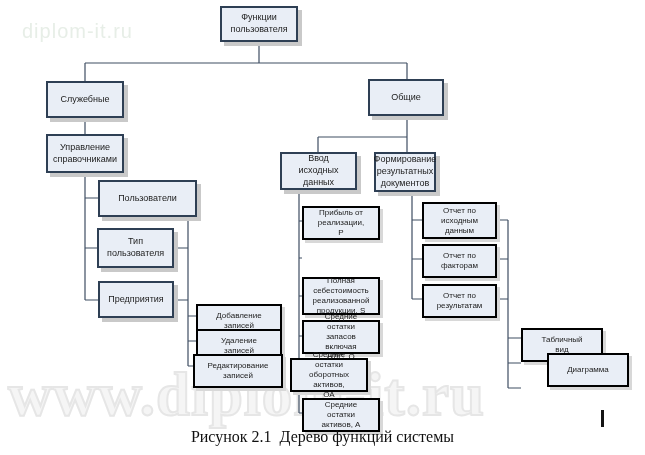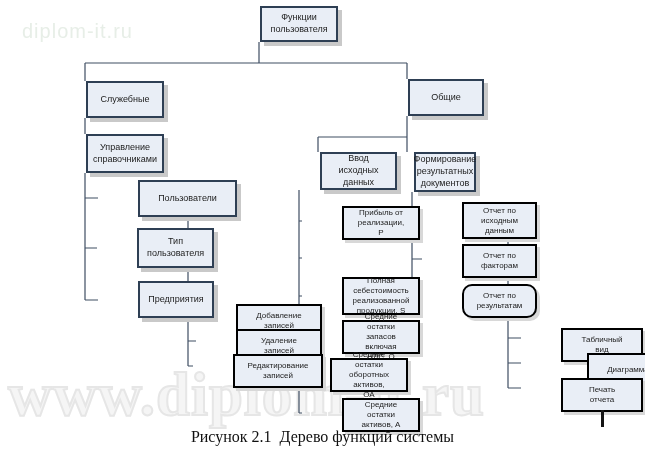--- a/index.html
+++ b/index.html
@@ -8,21 +8,21 @@
   
   .wm-corner{position:absolute;left:22px;top:20px;font-size:20px;color:#e7eee7;
              letter-spacing:1px;z-index:0;}
   .wm-main{position:absolute;left:8px;top:360px;font-family:"Liberation Serif",serif;
            font-weight:bold;font-size:61px;letter-spacing:1px;color:#f5f5f5;
            -webkit-text-stroke:2px #e6e6e6;z-index:0;white-space:nowrap;}
   
   #wires{position:absolute;left:0;top:0;z-index:1;}
   
   .node{position:absolute;background:#e9eef6;color:#1c1c1c;display:flex;align-items:center;
-        justify-content:center;text-align:center;box-sizing:border-box;z-index:2;padding:15px;margin-left:40px;}
+        justify-content:center;text-align:center;box-sizing:border-box;z-index:2;padding:15px;}
   .major{border:2px solid #2e3f54;box-shadow:4px 4px 0 #c9c9c9;font-size:9px;line-height:1.3;}
   .minor{border:2px solid #000000;box-shadow:3px 3px 0 #d8d8d8;font-size:8px;line-height:1.25;}
   
   .caption{position:absolute;left:0;right:0;top:428px;text-align:center;
            font-family:"Liberation Serif",serif;font-size:16px;color:#101010;
            white-space:pre;z-index:2;}
   .cursor{position:absolute;left:601px;top:410px;width:3px;height:17px;background:#141414;z-index:3;}
 </style>
 </head>
 <body>
@@ -66,22 +66,21 @@
   <div class="node minor" style="left:193px;top:354px;width:90px;height:24px;">Редактирование записей</div>
 
   <div class="node minor" style="left:302px;top:206px;width:78px;height:29px;">Прибыль от реализации, Р</div>
   <div class="node minor" style="left:302px;top:277px;width:78px;height:38px;">Полная себестоимость реализованной продукции, S</div>
   <div class="node minor" style="left:302px;top:320px;width:78px;height:33px;">Средние остатки запасов включая НДС, Q</div>
   <div class="node minor" style="left:290px;top:358px;width:78px;height:33px;">Средние остатки оборотных активов, ОА</div>
   <div class="node minor" style="left:302px;top:398px;width:78px;height:30px;">Средние остатки активов, А</div>
 
   <div class="node minor" style="left:422px;top:202px;width:75px;height:37px;">Отчет по исходным данным</div>
   <div class="node minor" style="left:422px;top:244px;width:75px;height:30px;">Отчет по факторам</div>
-  <div class="node minor" style="left:422px;top:284px;width:75px;height:14px;border-radius:10px;">Отчет по результатам</div>
+  <div class="node minor" style="left:422px;top:284px;width:75px;height:14px;">Отчет по результатам</div>
 
   <div class="node minor" style="left:521px;top:328px;width:82px;height:21px;">Табличный вид</div>
   <div class="node minor" style="left:547px;top:353px;width:82px;height:20px;">Диаграмма</div>
-  <div class="node minor" style="left:521px;top:378px;width:82px;height:21px;">Печать отчета</div>
 
   <div class="cursor"></div>
 
   <div class="caption">Рисунок 2.1  Дерево функций системы</div>
 </div>
 
 </body></html>

